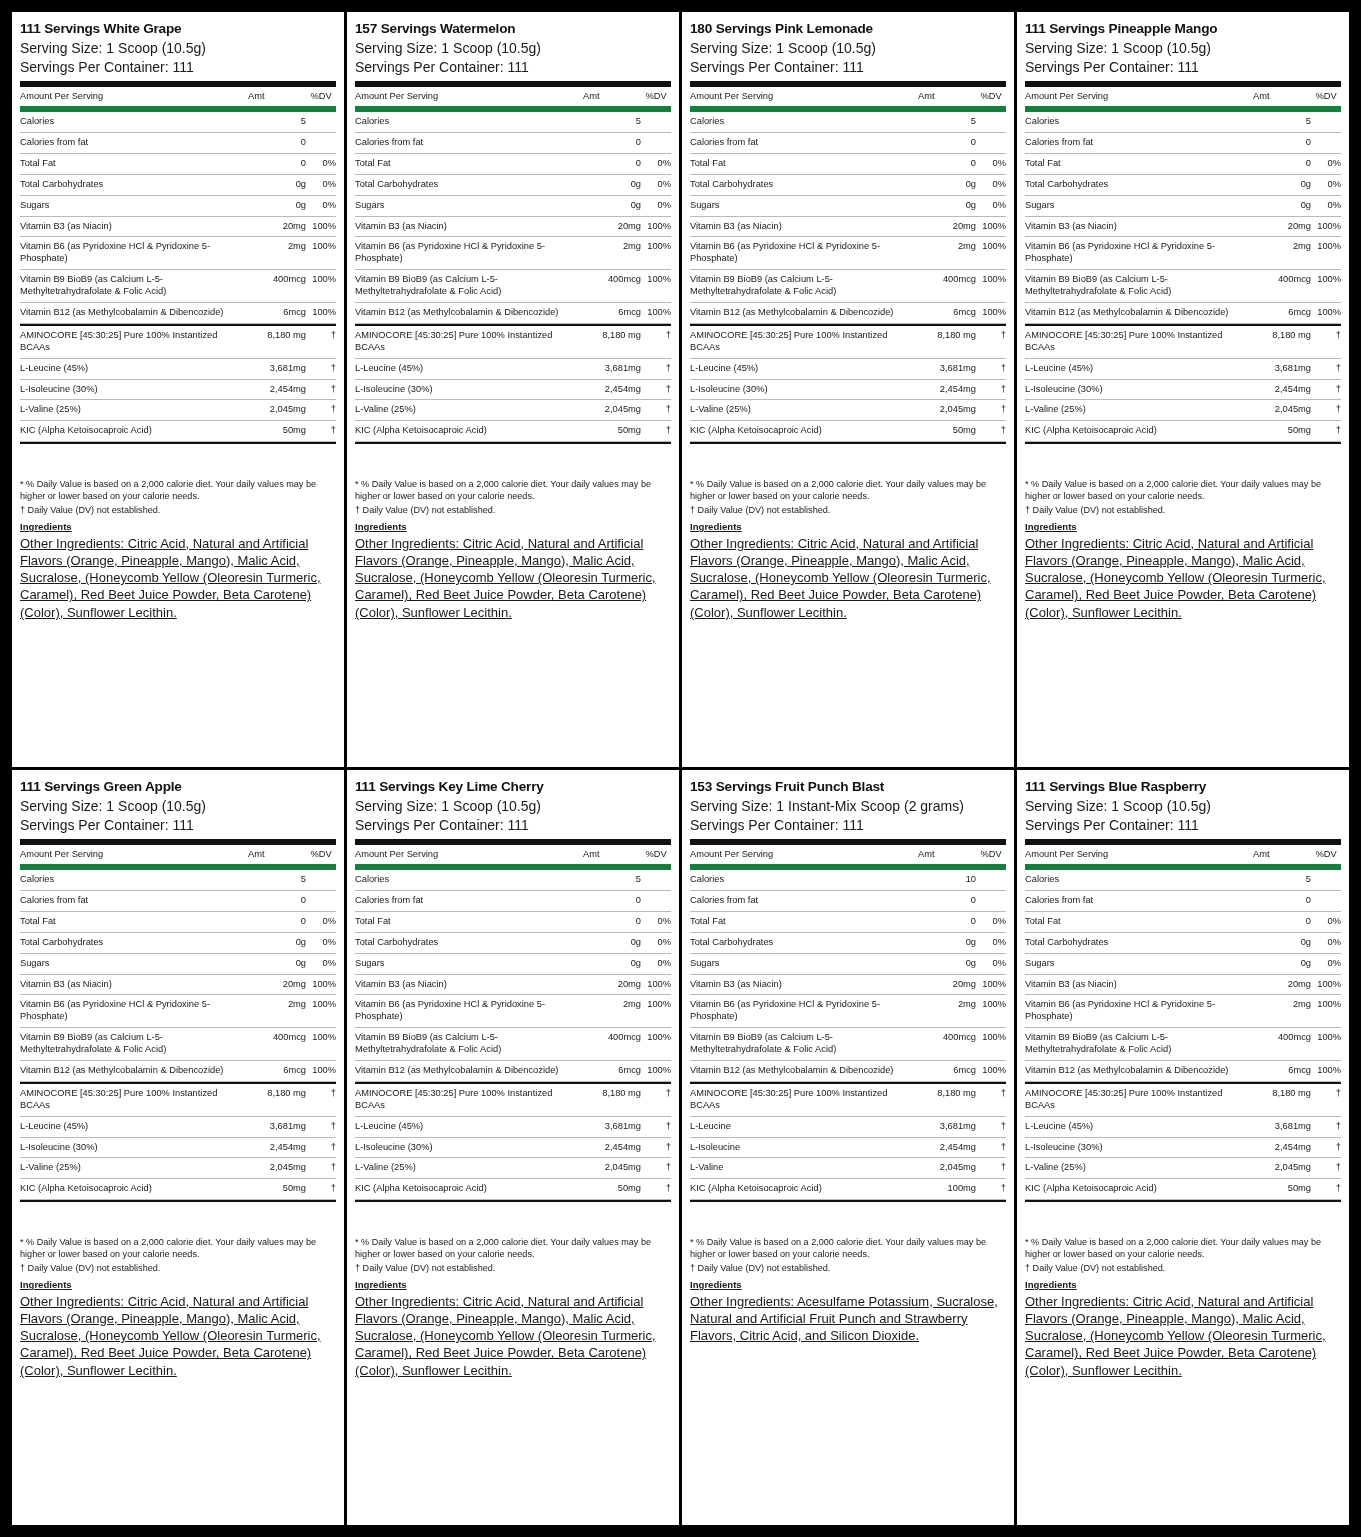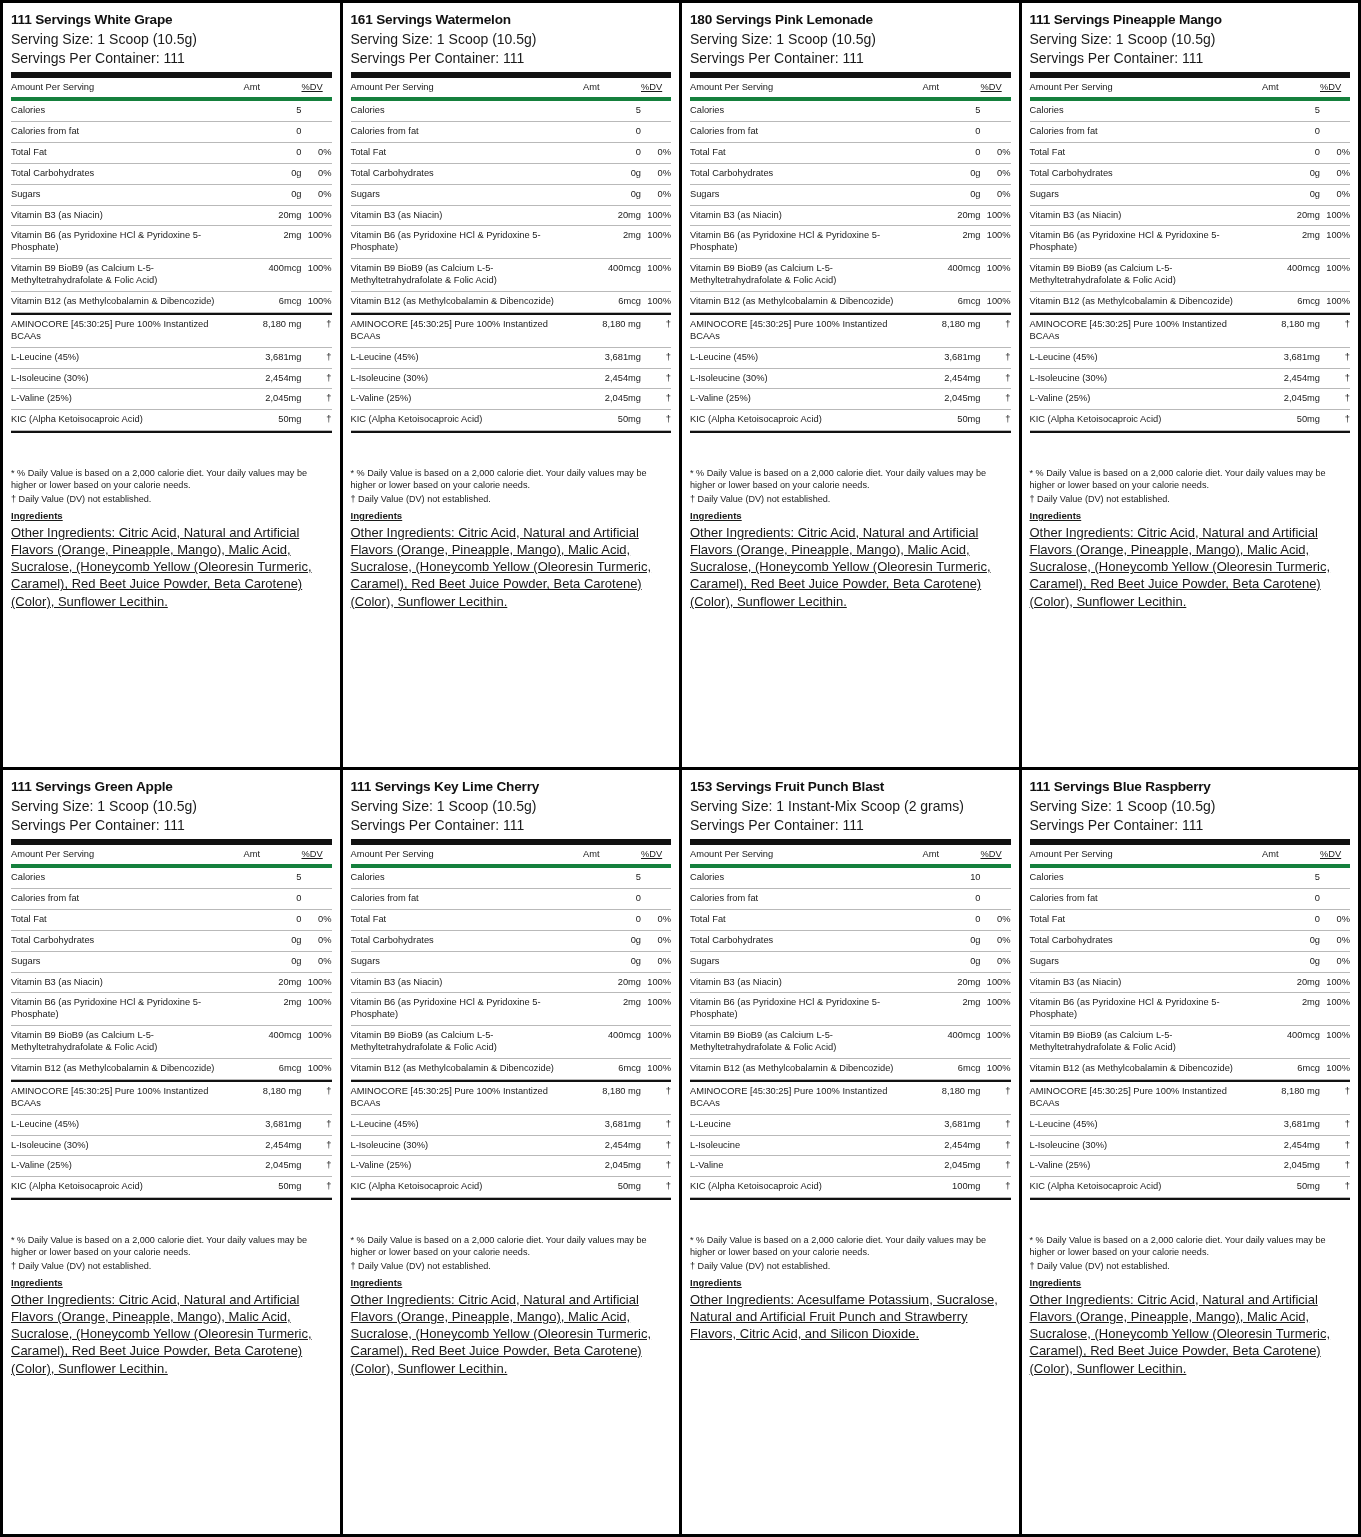--- a/index.html
+++ b/index.html
@@ -12,21 +12,21 @@
   #sheet {
     width: 1361px;
     height: 1537px;
     position: relative;
     box-sizing: border-box;
     background: #000000;
     display: grid;
     grid-template-columns: repeat(4, 1fr);
     grid-template-rows: repeat(2, 1fr);
     gap: 3px;
-    padding: 3px;
+    padding: 12px;
   }
   .panel {
     background: #ffffff;
     box-sizing: border-box;
     padding: 6px 8px 4px 8px;
     overflow: hidden;
     position: relative;
     font-size: 9.2px;
     line-height: 1.28;
   }
@@ -73,26 +73,26 @@
   }
   .row .dv {
     flex: 0 0 auto;
     width: 30px;
     text-align: right;
   }
   .hdr-row {
     display: flex;
     align-items: flex-end;
     padding: 4px 0 3px 0;
-    border-bottom: 4px solid #15803d;
+    border-bottom: 6px solid #15803d;
     font-size: 9.3px;
   }
   .hdr-row .nm { flex: 1 1 auto; }
   .hdr-row .amt { flex: 0 0 auto; width: 58px; }
-  .hdr-row .dv { flex: 0 0 auto; width: 30px; text-align: left; text-decoration: underline; }
+  .hdr-row .dv { flex: 0 0 auto; width: 30px; text-align: center; }
   .footnotes {
     font-size: 9.1px;
     line-height: 1.32;
     padding-top: 6px;
     margin-top: 28px;
   }
   .footnotes .fn { margin: 0 0 2px 0; }
   .ing-title {
     font-weight: bold;
     font-size: 9.6px;
@@ -192,21 +192,21 @@
       </div>
       <div class="rule-med"></div>
       <div class="footnotes">
         <div class="fn">* % Daily Value is based on a 2,000 calorie diet. Your daily values may be higher or lower based on your calorie needs.</div>
         <div class="fn">† Daily Value (DV) not established.</div>
       </div>
       <div class="ing-title">Ingredients</div>
       <div class="ing-body">Other Ingredients: Citric Acid, Natural and Artificial Flavors (Orange, Pineapple, Mango), Malic Acid, Sucralose, (Honeycomb Yellow (Oleoresin Turmeric, Caramel), Red Beet Juice Powder, Beta Carotene) (Color), Sunflower Lecithin.</div>
     </div>
     <div class="panel">
-      <div class="panel-title">161 Servings Watermelon</div>
+      <div class="panel-title">157 Servings Watermelon</div>
       <div class="serv-line">Serving Size: 1 Scoop (10.5g)</div>
       <div class="serv-line">Servings Per Container: 111</div>
       <div class="rule-thick"></div>
       <div class="hdr-row">
         <div class="nm">Amount Per Serving</div>
         <div class="amt">Amt</div>
         <div class="dv">%DV</div>
       </div>
       <div class="row">
         <div class="nm">Calories</div>

